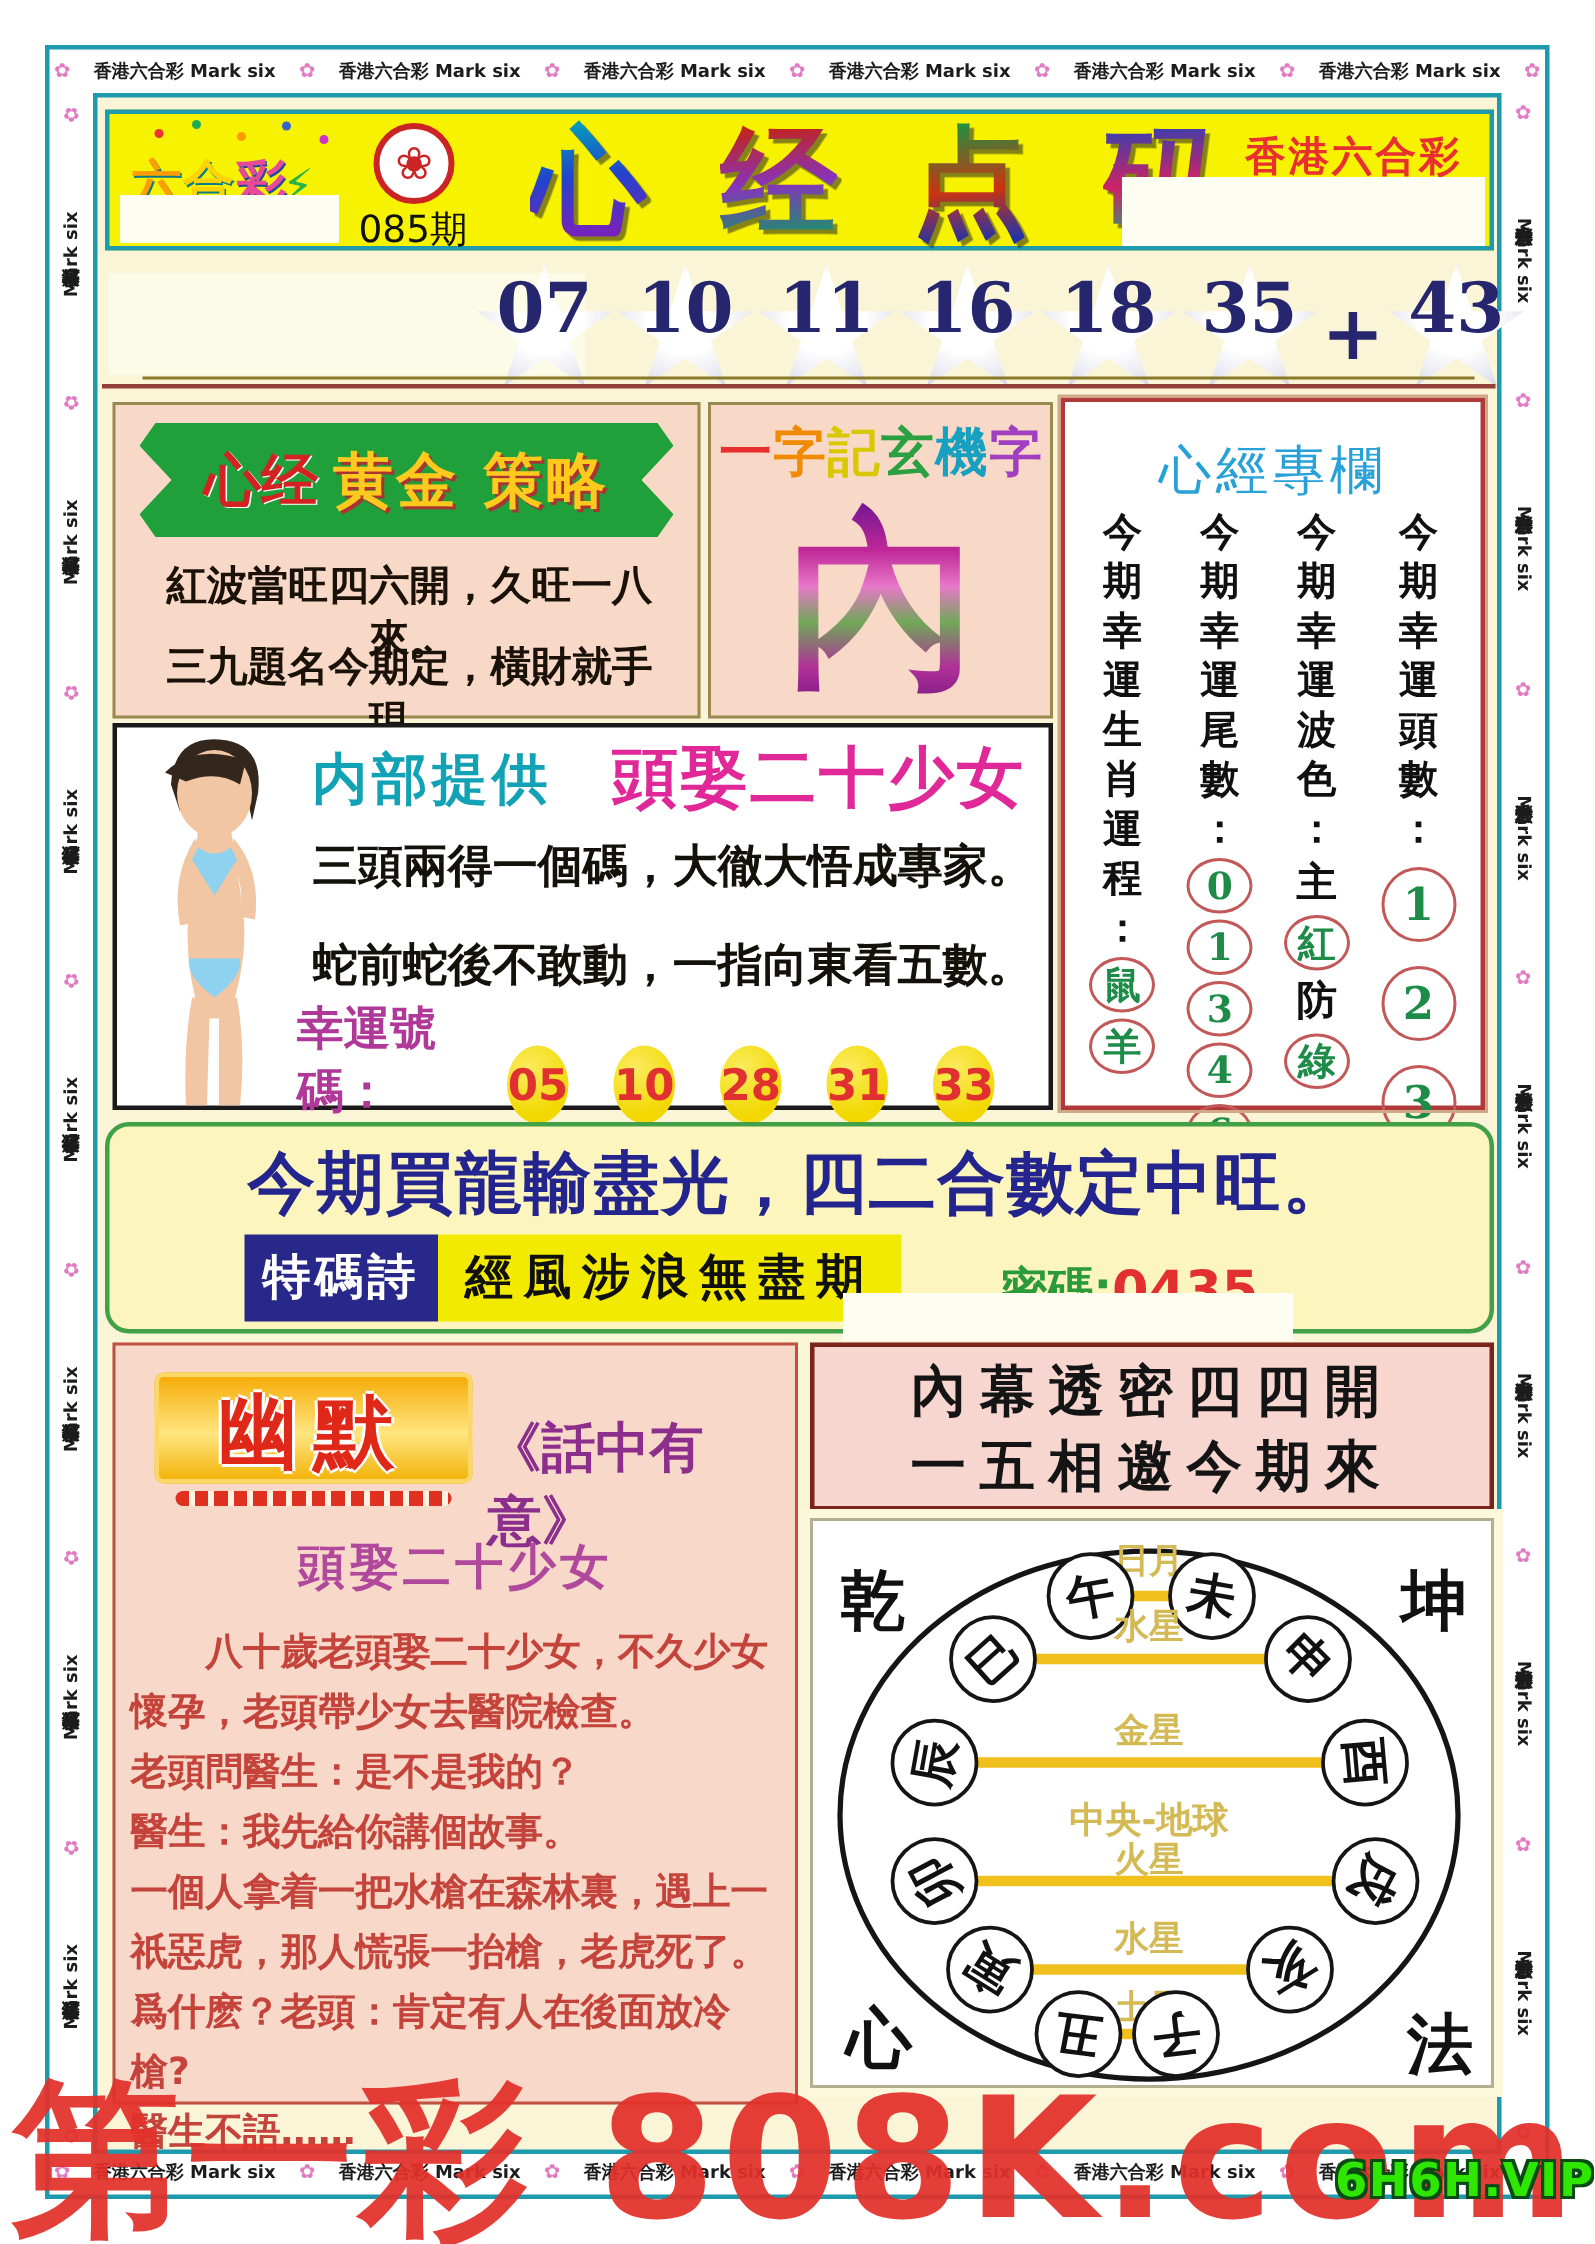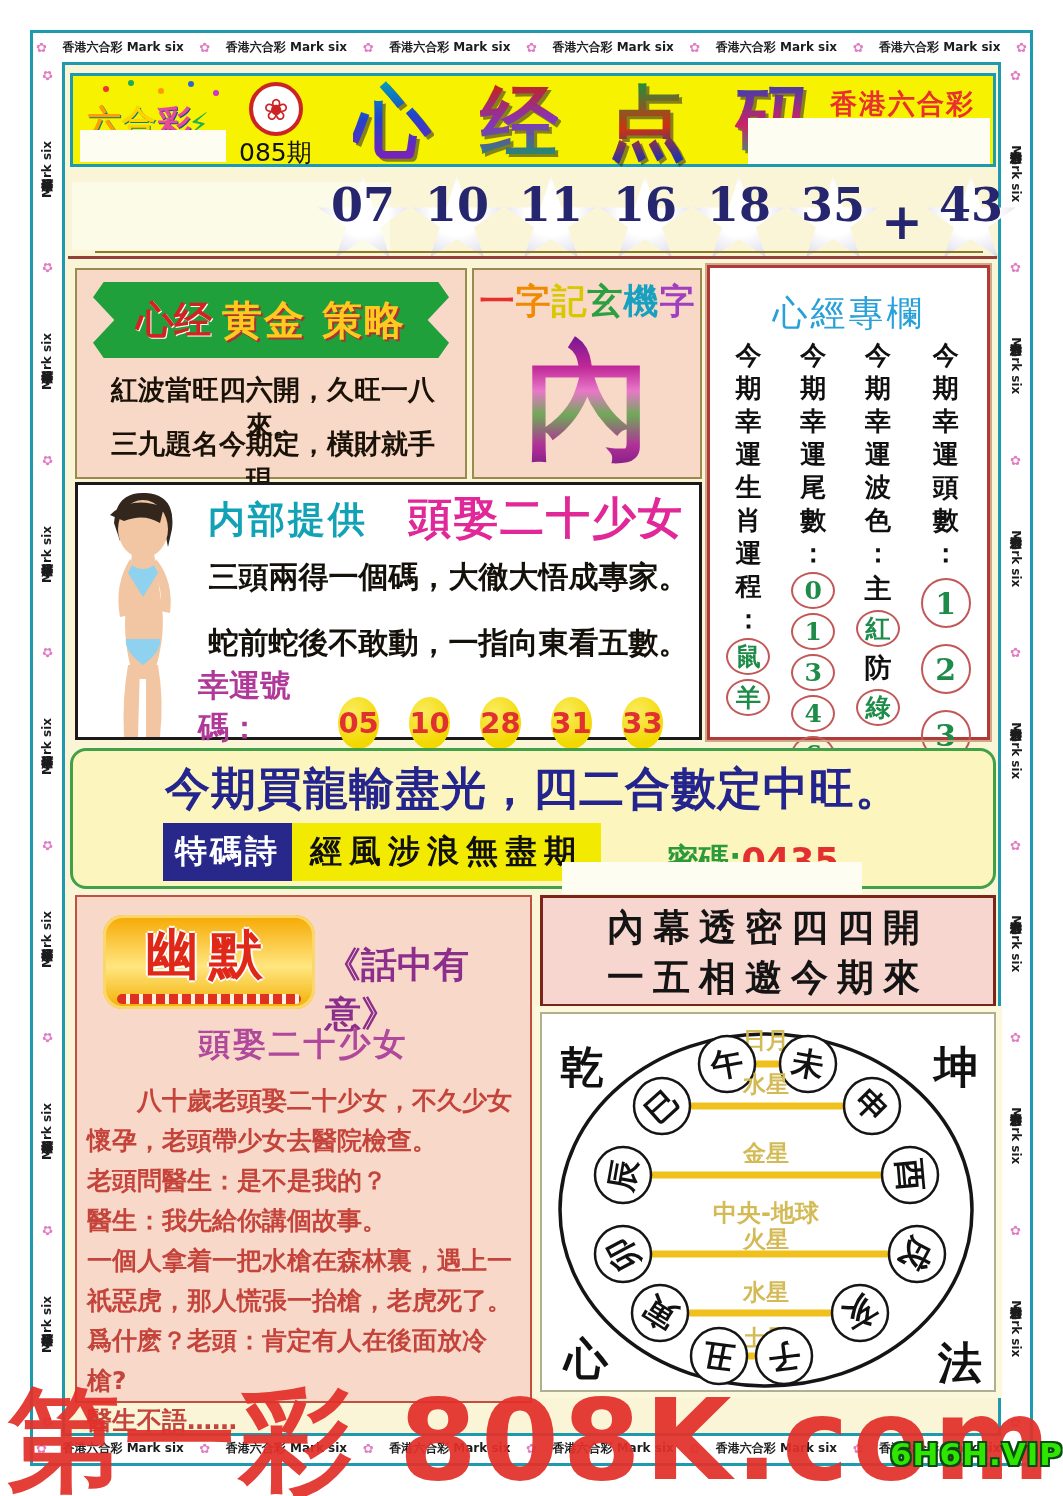--- a/index.html
+++ b/index.html
@@ -102,21 +102,21 @@
     font-family:"DejaVu Serif",serif;letter-spacing:1px;}
   .bn-row{position:absolute;left:90px;top:72px;right:20px;display:flex;align-items:flex-end;}
   .bn-label{background:#28288a;color:#fff;font-size:32px;font-weight:bold;padding:7px 12px;letter-spacing:3px;}
   .bn-poem{background:#f2ea00;color:#101010;font-size:32px;font-weight:bold;font-family:"DejaVu Serif",serif;
     padding:7px 18px;letter-spacing:7px;}
   .bn-code-label{color:#2a9a3a;font-size:31px;font-weight:900;margin-left:66px;}
   .bn-code{color:#e23030;font-size:35px;font-weight:900;}
 
   
   .humor{left:75px;top:895px;width:457px;height:508px;background:#f8d9c9;border:2px solid #c05040;}
-  .hu-logo{position:absolute;left:26px;top:18px;width:212px;height:94px;border-radius:20px;
+  .hu-logo{position:absolute;left:26px;top:18px;width:212px;height:74px;border-radius:6px;
     background:linear-gradient(180deg,#f6a800,#ffe680 55%,#f2ae00);box-shadow:inset 0 0 0 3px #fbd76a;}
   .hu-logo-text{text-align:center;margin-top:4px;color:#e02818;font-size:54px;font-weight:900;font-family:"DejaVu Serif",serif;
     letter-spacing:10px;text-shadow:2px 0 #fff,-2px 0 #fff,0 2px #fff,0 -2px #fff;}
   .hu-wave{height:10px;margin:2px 14px 0 14px;border-radius:5px;
     background:repeating-linear-gradient(90deg,#e03020 0 9px,#fff2e0 9px 13px);}
   .hu-series{position:absolute;left:248px;top:44px;color:#8c2e8c;font-size:36px;font-weight:900;}
   .hu-title{position:absolute;top:126px;width:100%;text-align:center;color:#b0489c;font-size:32px;font-weight:900;letter-spacing:3px;}
   .hu-body{position:absolute;left:10px;right:8px;top:184px;font-size:25px;color:#c4443c;line-height:1.6;font-weight:600;}
   .hu-body p{margin:0;}
   .hu-body p.indent{text-indent:2em;}

